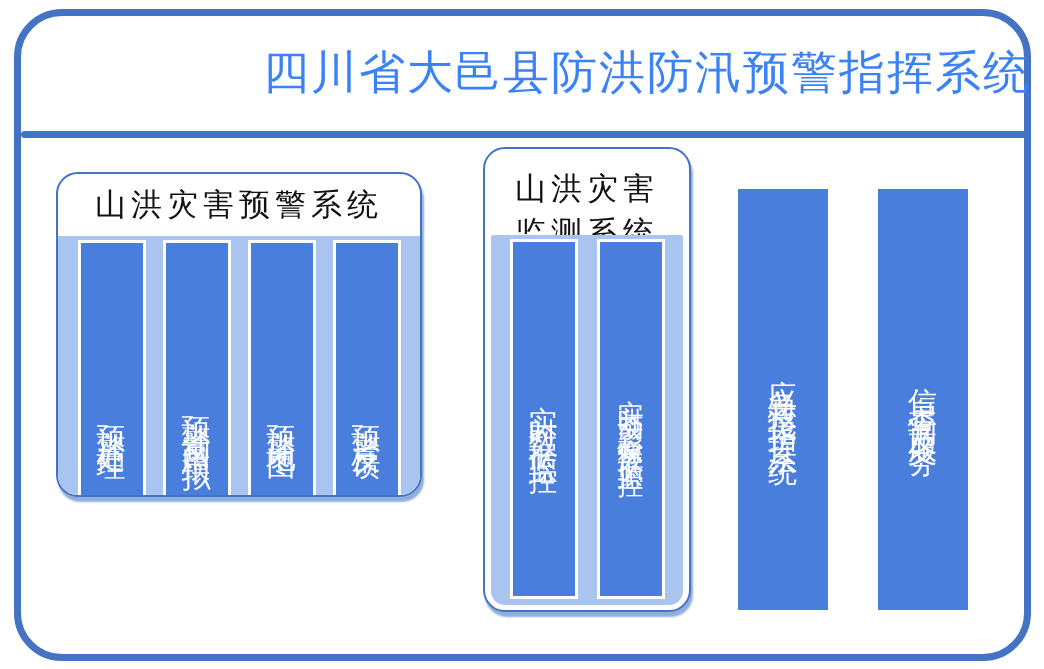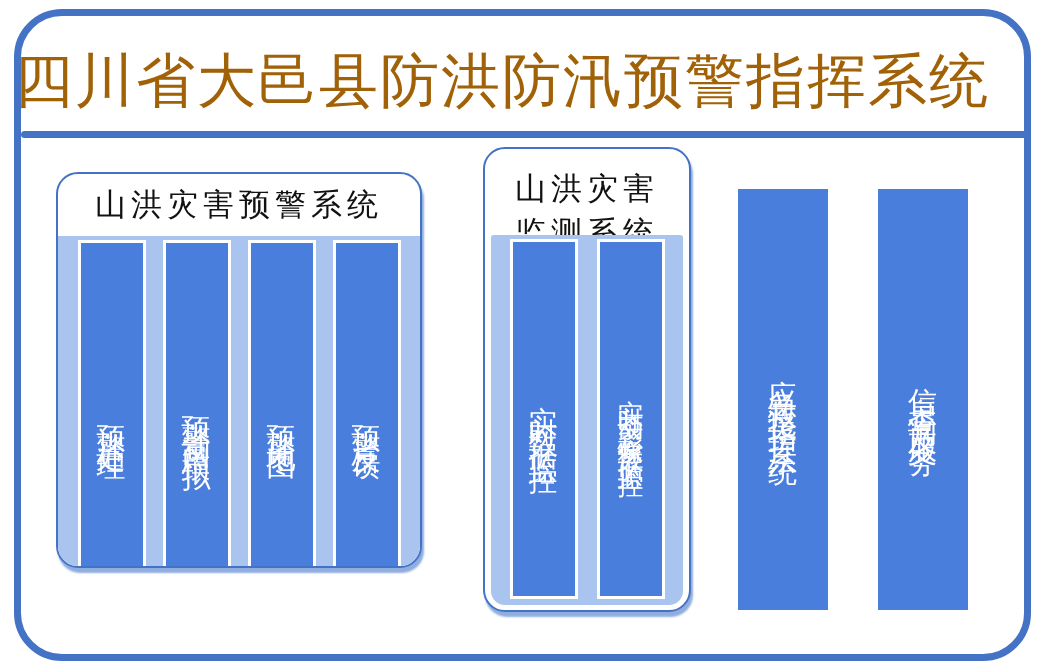--- a/index.html
+++ b/index.html
@@ -26,26 +26,26 @@
     border: 7px solid #4472C4;
     border-radius: 48px;
     background: #ffffff;
   }
   
   .title {
     position: absolute;
     left: 14px;
     top: 42px;
     width: 1017px;
-    text-align: left;
+    text-align: right;
     font-family: "Liberation Sans", "DejaVu Sans", sans-serif;
     font-weight: 400;
-    font-size: 59px;
+    font-size: 46px;
     letter-spacing: 2px;
-    color: #a16207;
+    color: #3b82f6;
     white-space: nowrap;
   }
   
   .divider {
     position: absolute;
     left: 21px;
     top: 131px;
     width: 1009px;
     height: 7px;
     background: #4472C4;
@@ -58,21 +58,21 @@
     background: #ffffff;
     border: 2px solid #4472C4;
     border-radius: 22px;
     overflow: hidden;
     box-shadow: 2px 5px 2px rgba(124, 159, 217, 0.85);
   }
   .panel-1 {
     left: 56px;
     top: 172px;
     width: 366px;
-    height: 396px;
+    height: 325px;
   }
   .panel-2 {
     left: 483px;
     top: 147px;
     width: 208px;
     height: 465px;
   }
   .panel-header {
     display: flex;
     flex-direction: column;

